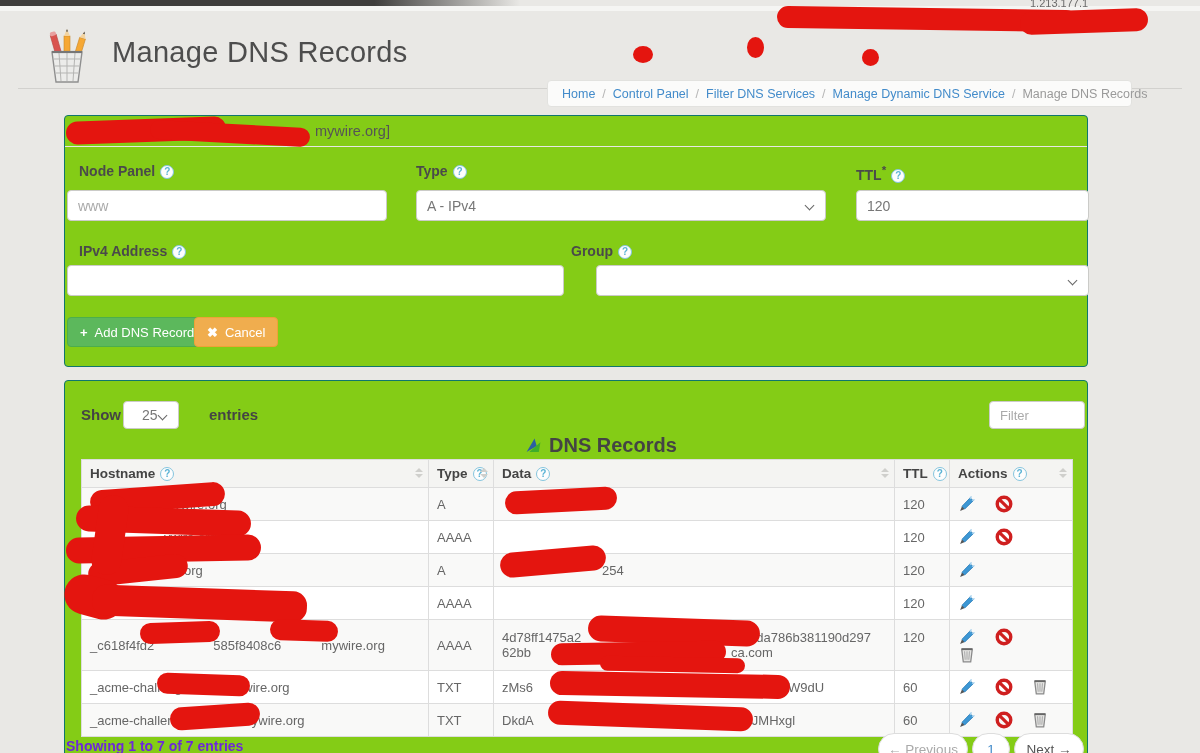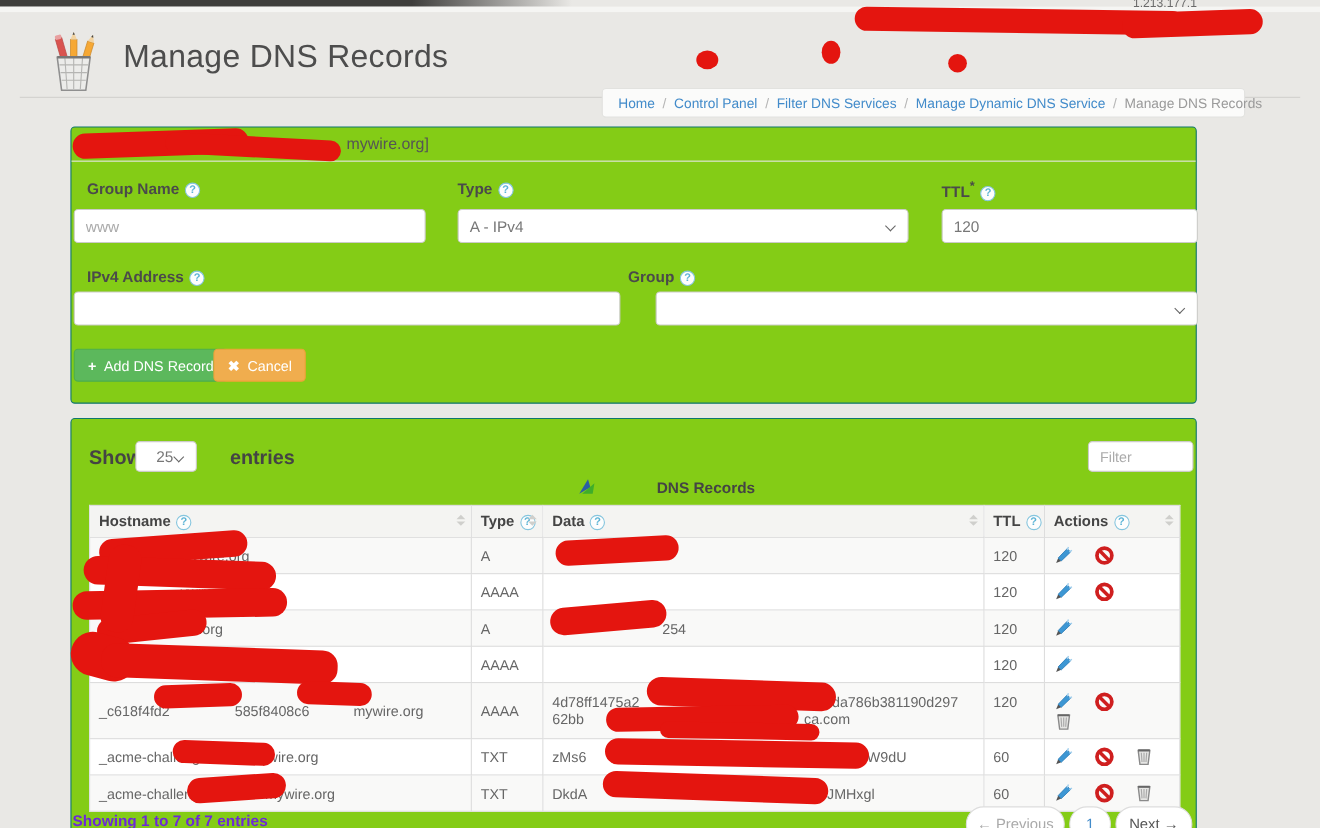--- a/index.html
+++ b/index.html
@@ -51,23 +51,23 @@
   .tselect { display:flex; align-items:center; cursor:pointer; }
   .chev { position:absolute; right:12px; top:11px; width:7px; height:7px;
     border-right:1.6px solid #666; border-bottom:1.6px solid #666; transform:rotate(45deg); }
   .btn { position:absolute; height:30px; border-radius:4px; color:#fff; font-size:13px;
     display:flex; align-items:center; padding:0 12px; cursor:pointer; white-space:nowrap; }
   .btn-add { background:#5cb85c; border:1px solid #4cae4c; }
   .btn-cancel { background:#f0ad4e; border:1px solid #eea236; }
   .btn .bicon { font-weight:bold; margin-right:7px; font-size:13px; }
 
   
-  .show-label, .entries-label { position:absolute; font-weight:bold; font-size:18px; color:#444; }
-  .caption { position:absolute; font-weight:bold; font-size:14px; color:#444;
-    display:flex; align-items:center;gap:48px; }
+  .show-label, .entries-label { position:absolute; font-weight:bold; font-size:15px; color:#444; }
+  .caption { position:absolute; font-weight:bold; font-size:20px; color:#444;
+    display:flex; align-items:center; }
   .caption svg { margin-right:7px; }
 
   
   table.dns { position:absolute; left:16px; top:78px; width:991px; border-collapse:collapse;
     table-layout:fixed; font-size:13px; color:#666; background:#fff; }
   table.dns th, table.dns td { border:1px solid #ddd; padding:6px 8px; text-align:left;
     vertical-align:middle; overflow:hidden; white-space:nowrap; }
   table.dns thead th { background:#f4f4f2; color:#444; font-size:13.5px; height:27px;
     cursor:pointer; position:relative; }
   table.dns tbody tr:nth-child(odd) td { background:#f9f9f8; }
@@ -138,21 +138,21 @@
     <span class="crumb-current">Manage DNS Records</span>
   </div>
 
   <div class="abs panel panel-form">
     <div class="panel-heading">
       <span class="sp" style="width:236px"></span>
       <span>mywire.org]</span>
     </div>
 
     <div class="flabel" style="left:14px; top:47px">
-      <span>Group Name</span><span class="help">?</span>
+      <span>Node Panel</span><span class="help">?</span>
     </div>
     <input class="tinput" style="left: 2px; top: 74px; width: 320px;" placeholder="www">
 
     <div class="flabel" style="left:351px; top:47px">
       <span>Type</span><span class="help">?</span>
     </div>
     <div class="tselect" style="left:351px; top:74px; width:410px">
       <span>A - IPv4</span>
       <span class="chev"></span>
     </div>

